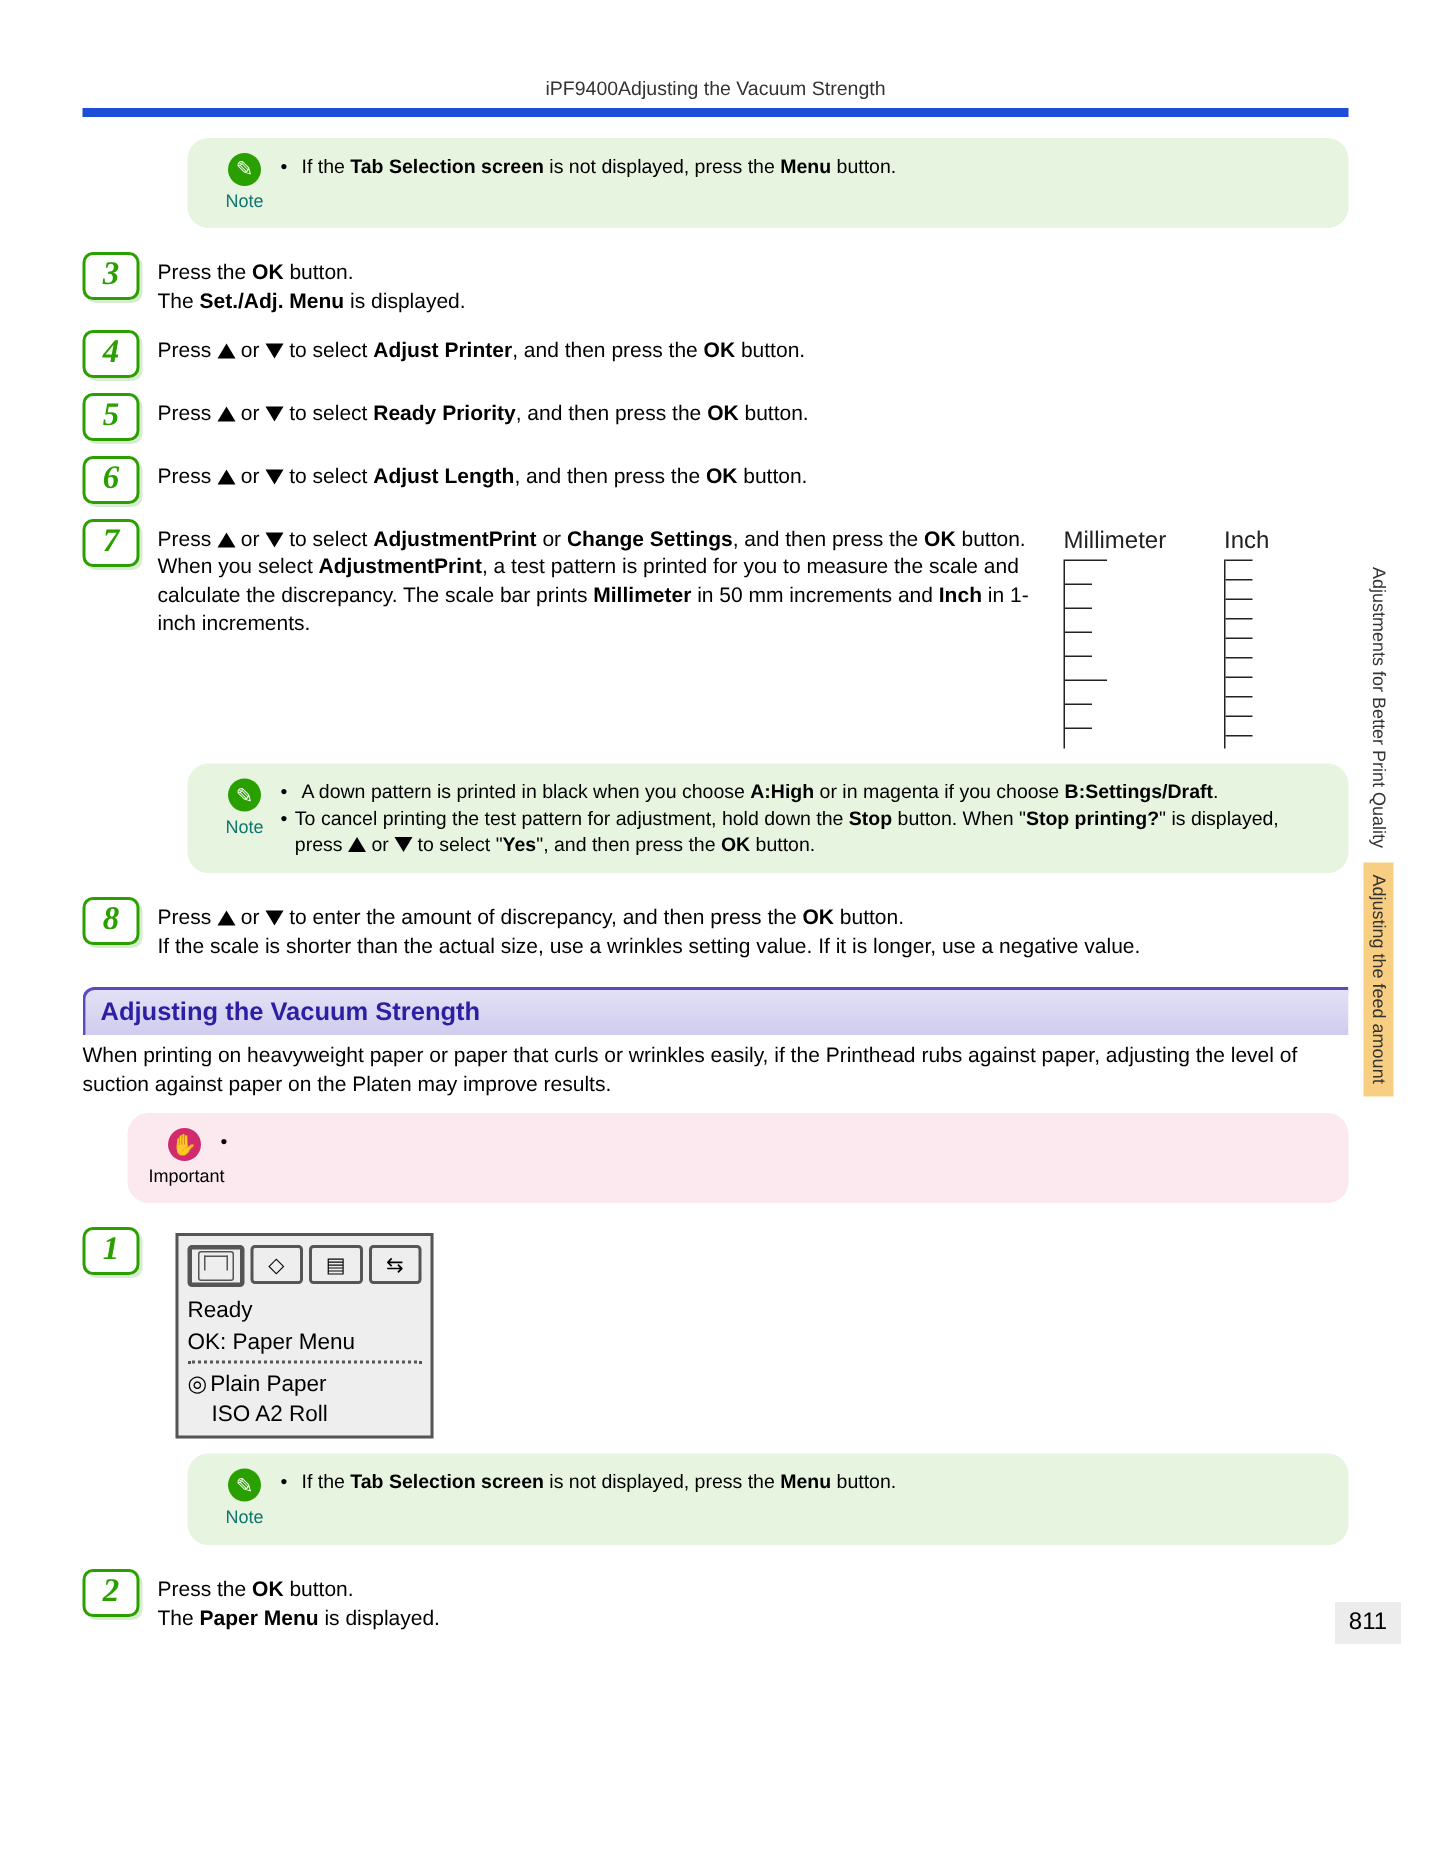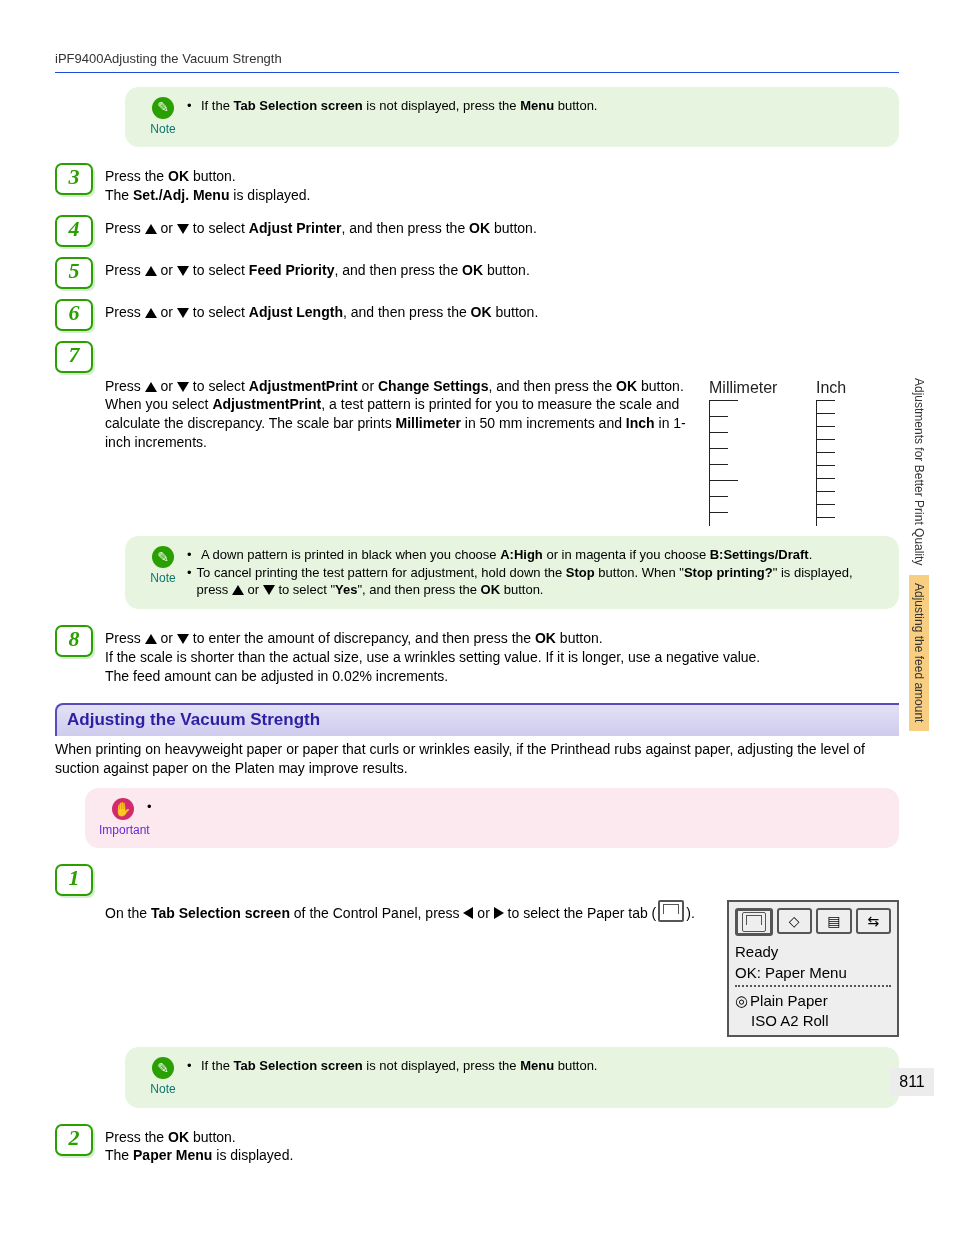--- a/index.html
+++ b/index.html
@@ -13,24 +13,24 @@
     width: 954px;
     height: 1235px;
     position: relative;
     box-sizing: border-box;
     padding: 50px 55px 50px 55px;
     font-size: 14px;
     line-height: 1.35;
   }
   .header {
     display: flex;
-    justify-content: flex-start;
+    justify-content: center;
     font-size: 13px;
     color: #333;
-    border-bottom: 1px solid #1d4ed8;
+    border-bottom: 6px solid #1d4ed8;
     padding-bottom: 4px;
     margin-bottom: 14px;
   }
   .footer {
     position: absolute;
     left: 55px; right: 55px; bottom: 50px;
     font-size: 13px;
     color: #333;
     border-top: 1px solid #999;
     padding-top: 4px;
@@ -104,21 +104,21 @@
     display: flex; align-items: center; justify-content: center;
     color: #fff; font-size: 14px;
   }
   .callout.important .icon-circle {
     width: 22px; height: 22px; border-radius: 50%;
     background: #d12b6e; margin: 0 auto 2px;
     display: flex; align-items: center; justify-content: center;
     color: #fff; font-size: 14px;
   }
   .callout .icon-label.note { color: #0f766e; }
-  .callout .icon-label.important { color: #6d28d9; }
+  .callout .icon-label.important { color: #000000; }
   .callout .content { flex: 1; font-size: 13px; }
   .callout .content .bullet { display: flex; }
   .callout .content .bullet .dot { width: 14px; }
   .section-head {
     border-top: 2px solid #5a4bbd;
     border-left: 2px solid #5a4bbd;
     border-top-left-radius: 8px;
     background: linear-gradient(#e3e1f5, #cfcbee);
     color: #2d1fa3;
     font-weight: bold;
@@ -164,21 +164,21 @@
   .tri.right { width: 0; height: 0; border-top: 6px solid transparent; border-bottom: 6px solid transparent; border-left: 10px solid #000; vertical-align: -1px;}
   .paper-icon {
     display: inline-block; width: 22px; height: 18px;
     border: 2px solid #555; border-radius: 2px; position: relative;
     vertical-align: -4px; margin: 0 2px;
   }
   .paper-icon:after {
     content: ""; position: absolute; left: 3px; top: 2px; right: 3px; bottom: 6px;
     border: 1.5px solid #555; border-bottom: none;
   }
-  .flex-row { display: flex; margin-top: 32px; }
+  .flex-row { display: flex; }
   .gear-ish:before { content: "◎"; margin-right: 2px; }
 </style>
 </head>
 <body>
 
 <div class="page">
 
   <div class="header">
     <span>iPF9400</span>
     <span>Adjusting the Vacuum Strength</span>
@@ -216,21 +216,21 @@
   <div class="step-row">
     <div class="step-num">4</div>
     <div class="step-body">
       <span>Press </span><span class="tri up"></span><span> or </span><span class="tri down"></span><span> to select </span><b>Adjust Printer</b><span>, and then press the </span><b>OK</b><span> button.</span>
     </div>
   </div>
 
   <div class="step-row">
     <div class="step-num">5</div>
     <div class="step-body">
-      <span>Press </span><span class="tri up"></span><span> or </span><span class="tri down"></span><span> to select </span><b>Feed Priority</b><span>, and then press the </span><b>OK</b><span> button.</span>
+      <span>Press </span><span class="tri up"></span><span> or </span><span class="tri down"></span><span> to select </span><b>Ready Priority</b><span>, and then press the </span><b>OK</b><span> button.</span>
     </div>
   </div>
 
   <div class="step-row">
     <div class="step-num">6</div>
     <div class="step-body">
       <span>Press </span><span class="tri up"></span><span> or </span><span class="tri down"></span><span> to select </span><b>Adjust Length</b><span>, and then press the </span><b>OK</b><span> button.</span>
     </div>
   </div>
 
@@ -295,21 +295,20 @@
         </span>
       </div>
     </div>
   </div>
 
   <div class="step-row">
     <div class="step-num">8</div>
     <div class="step-body">
       <span>Press </span><span class="tri up"></span><span> or </span><span class="tri down"></span><span> to enter the amount of discrepancy, and then press the </span><b>OK</b><span> button.</span><br>
       <span>If the scale is shorter than the actual size, use a wrinkles setting value. If it is longer, use a negative value.</span><br>
-      <span>The feed amount can be adjusted in 0.02% increments.</span>
     </div>
   </div>
 
   <div class="section-head">Adjusting the Vacuum Strength</div>
   <div class="section-intro">When printing on heavyweight paper or paper that curls or wrinkles easily, if the Printhead rubs against paper, adjusting the level of suction against paper on the Platen may improve results.</div>
 
   <div class="callout important" style="margin-left:30px">
     <div class="icon-col">
       <div class="icon-circle">✋</div>
       <div class="icon-label important">Important</div>
@@ -317,23 +316,20 @@
     <div class="content">
       <div class="bullet">
           <span class="dot">•</span>
       </div>
     </div>
   </div>
 
   <div class="step-row">
     <div class="step-num">1</div>
     <div class="step-body flex-row">
-      <div style="flex:1">
-        <span>On the </span><b>Tab Selection screen</b><span> of the Control Panel, press </span><span class="tri left"></span><span> or </span><span class="tri right"></span><span> to select the Paper tab (</span><span class="paper-icon"></span><span>).</span>
-      </div>
       <div class="lcd">
         <div class="tabrow">
           <div class="tabi active">
               <span class="paper-icon" style="border-width:1.5px"></span>
             </div>
           <div class="tabi">◇</div>
           <div class="tabi">▤</div>
           <div class="tabi">⇆</div>
         </div>
         <div class="body">

